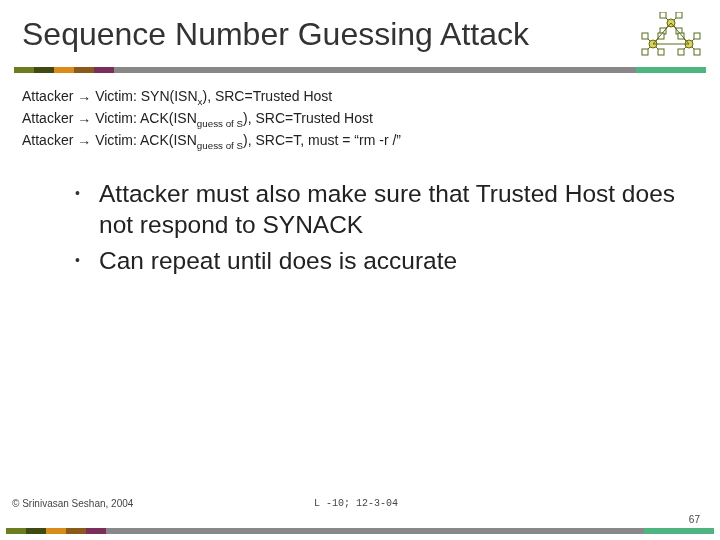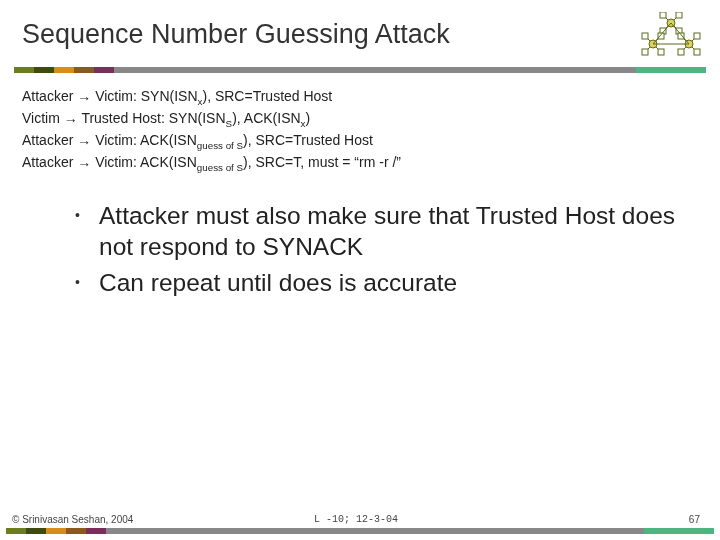--- a/index.html
+++ b/index.html
@@ -11,21 +11,21 @@
     position: relative;
     overflow: hidden;
   }
   .title-row {
     display: flex;
     align-items: center;
     padding: 12px 14px 4px 22px;
     position: relative;
   }
   .title {
-    font-size: 27px;
+    font-size: 32px;
     color: #333;
     flex: 1;
   }
   .decoration {
     width: 70px;
     height: 45px;
     position: relative;
     margin-left: 8px;
   }
   .hr-band {
@@ -77,21 +77,21 @@
     right: 0;
   }
   .foot-text {
     display: flex;
     font-size: 10px;
     color: #444;
     padding: 0 20px 3px 12px;
   }
   .foot-left { flex: 1; text-align: left; }
   .foot-center { flex: 1; text-align: center; font-family: Liberation Mono, monospace; }
-  .foot-right { flex: 1; text-align: right; }
+  .foot-right { flex: 1; text-align: right; margin-top: 16px; }
   .foot-band {
     height: 8px;
     display: flex;
     margin: 0 6px 4px 6px;
   }
   .arrow { font-family: Arial; }
 </style>
 </head>
 <body>
 
@@ -153,23 +153,20 @@
   <div class="hr-seg seg-plum"></div>
   <div class="hr-seg seg-gray"></div>
   <div class="hr-seg seg-aqua"></div>
 </div>
 
 <div class="protocol">
   <div>
     <span>Attacker </span><span class="arrow">→</span><span> Victim: SYN(ISN</span><span class="sub">x</span><span>), SRC=Trusted Host</span>
   </div>
   <div>
-    <span>Victim </span><span class="arrow">→</span><span> Trusted Host: SYN(ISN</span><span class="sub">S</span><span>), ACK(ISN</span><span class="sub">x</span><span>)</span>
-  </div>
-  <div>
     <span>Attacker </span><span class="arrow">→</span><span> Victim: ACK(ISN</span><span class="sub">guess of S</span><span>), SRC=Trusted Host</span>
   </div>
   <div>
     <span>Attacker </span><span class="arrow">→</span><span> Victim: ACK(ISN</span><span class="sub">guess of S</span><span>), SRC=T, must = “rm -r /”</span>
   </div>
 </div>
 
 <ul class="bullets">
   <li>Attacker must also make sure that Trusted Host does not respond to SYNACK</li>
   <li>Can repeat until does is accurate</li>

